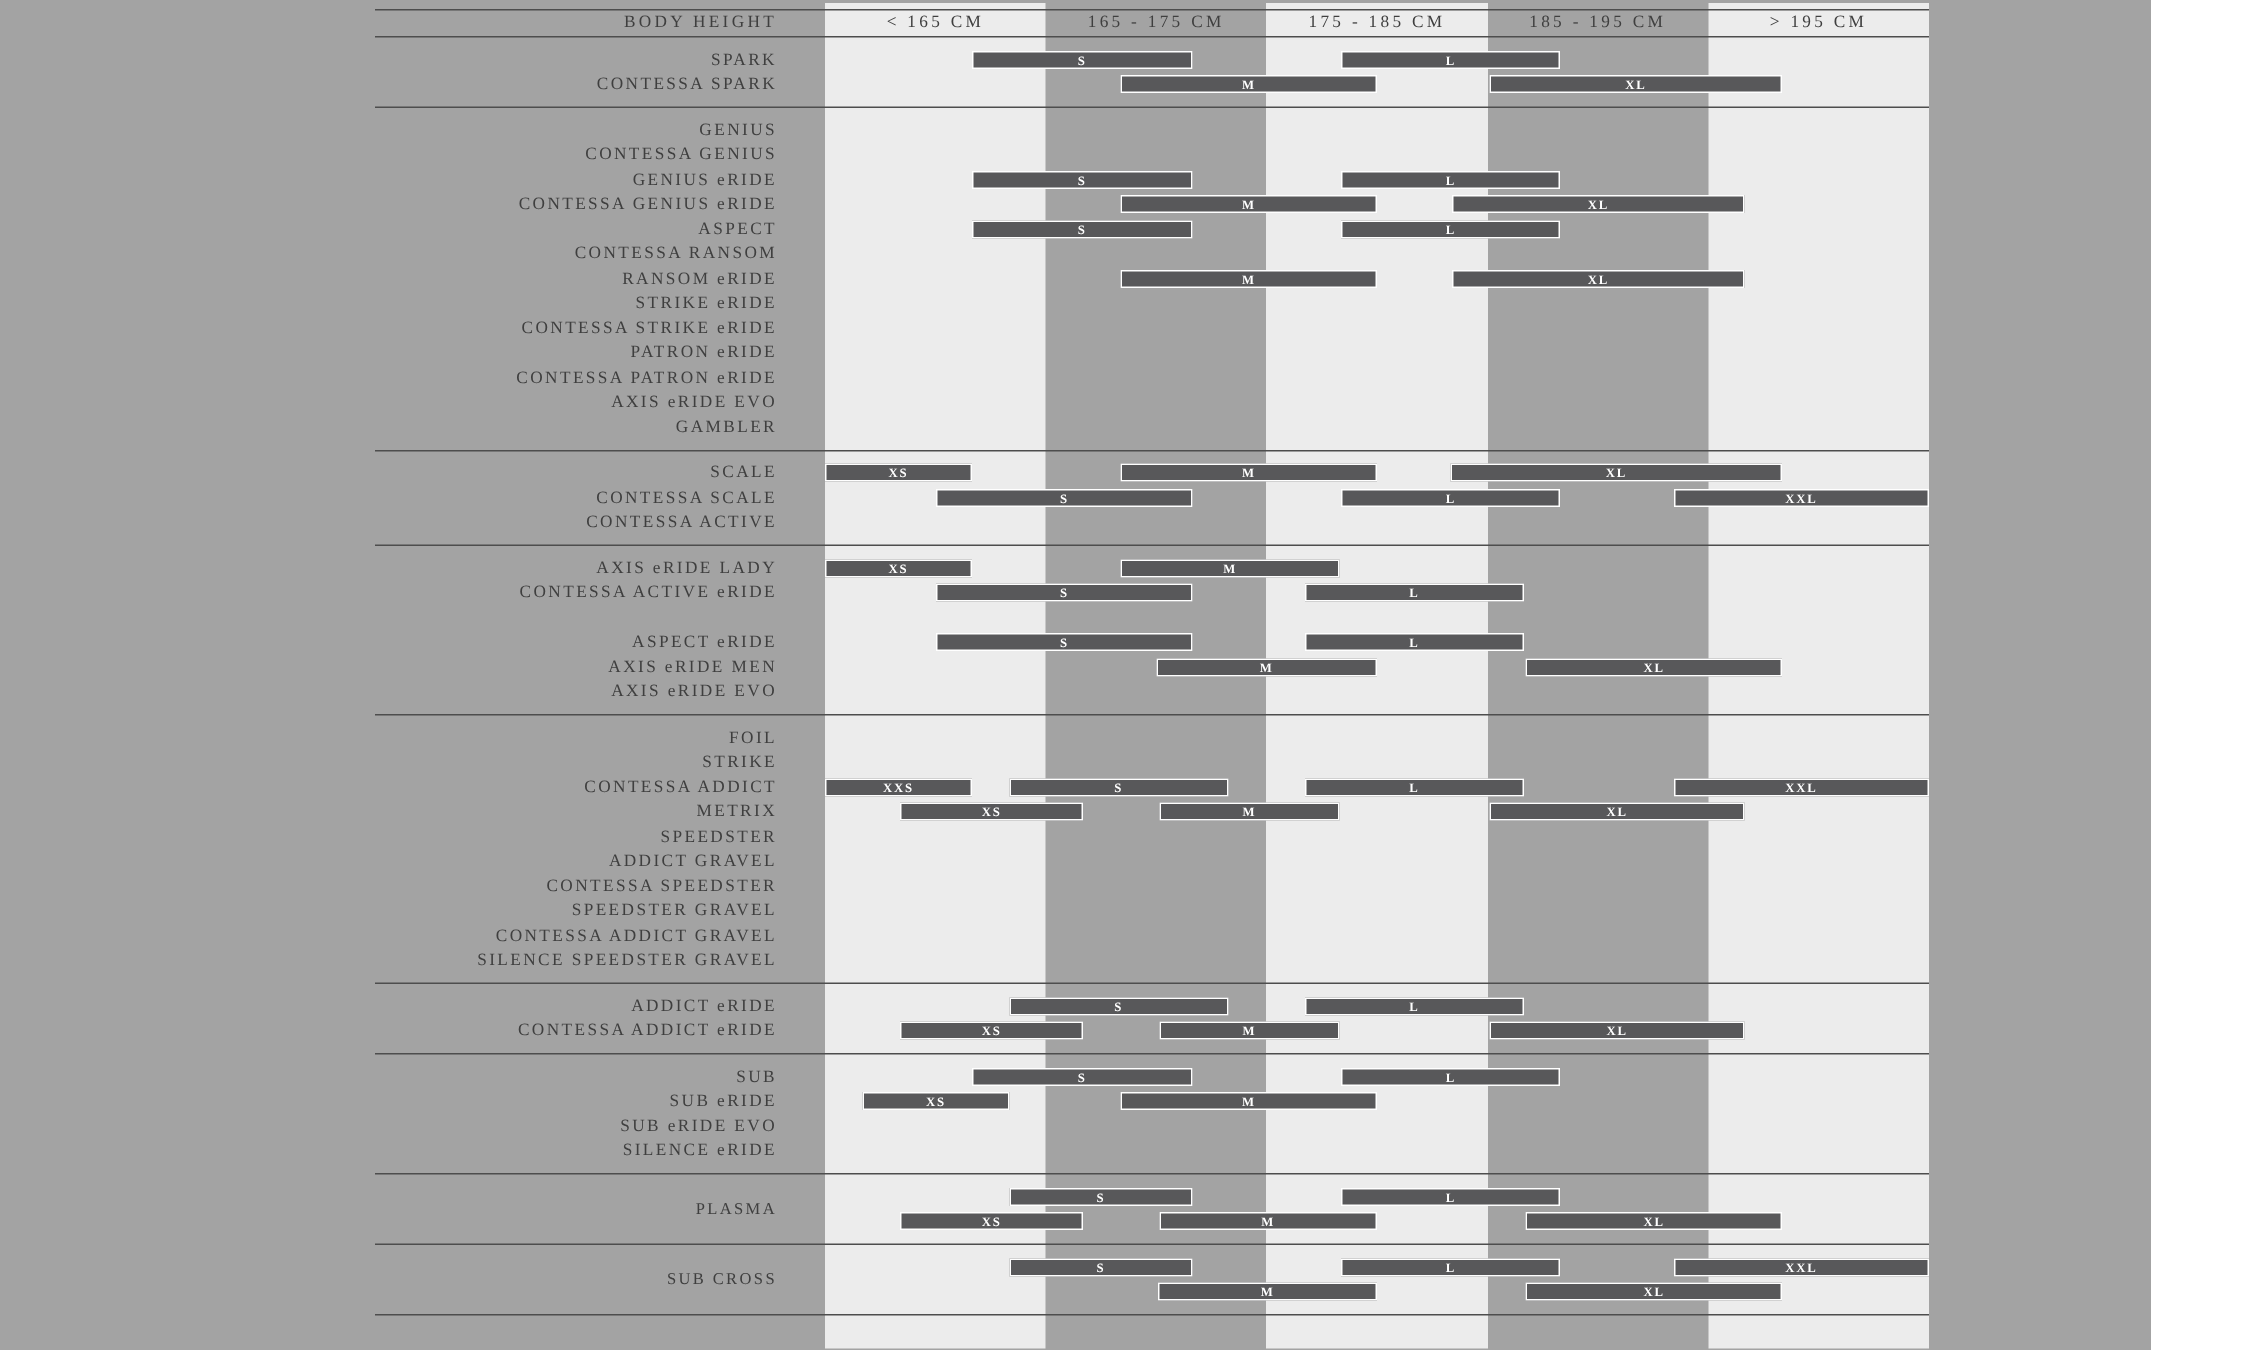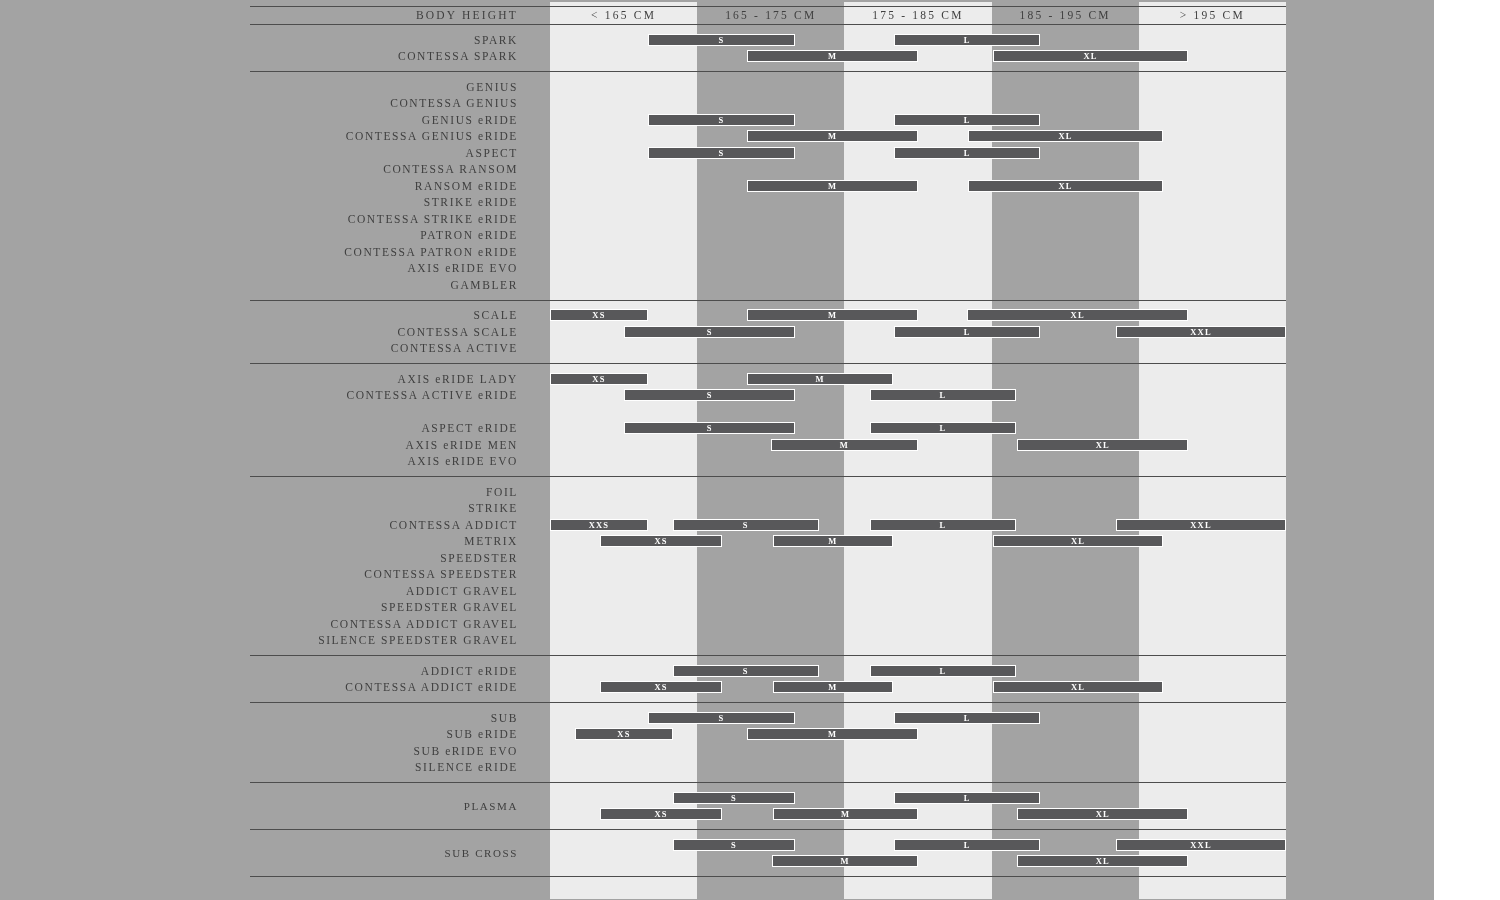--- a/index.html
+++ b/index.html
@@ -303,25 +303,25 @@
               <div class="bar" style="left: 60.2%; width: 23.1%;">
                 <span>XL</span>
               </div>
             </div>
           </div>
           <div class="row">
             <div class="lbl">SPEEDSTER</div>
             <div class="track"></div>
           </div>
           <div class="row">
+            <div class="lbl">ADDICT GRAVEL</div>
+            <div class="track"></div>
+          </div>
+          <div class="row">
             <div class="lbl">CONTESSA SPEEDSTER</div>
-            <div class="track"></div>
-          </div>
-          <div class="row">
-            <div class="lbl">ADDICT GRAVEL</div>
             <div class="track"></div>
           </div>
           <div class="row">
             <div class="lbl">SPEEDSTER GRAVEL</div>
             <div class="track"></div>
           </div>
           <div class="row">
             <div class="lbl">CONTESSA ADDICT GRAVEL</div>
             <div class="track"></div>
           </div>

